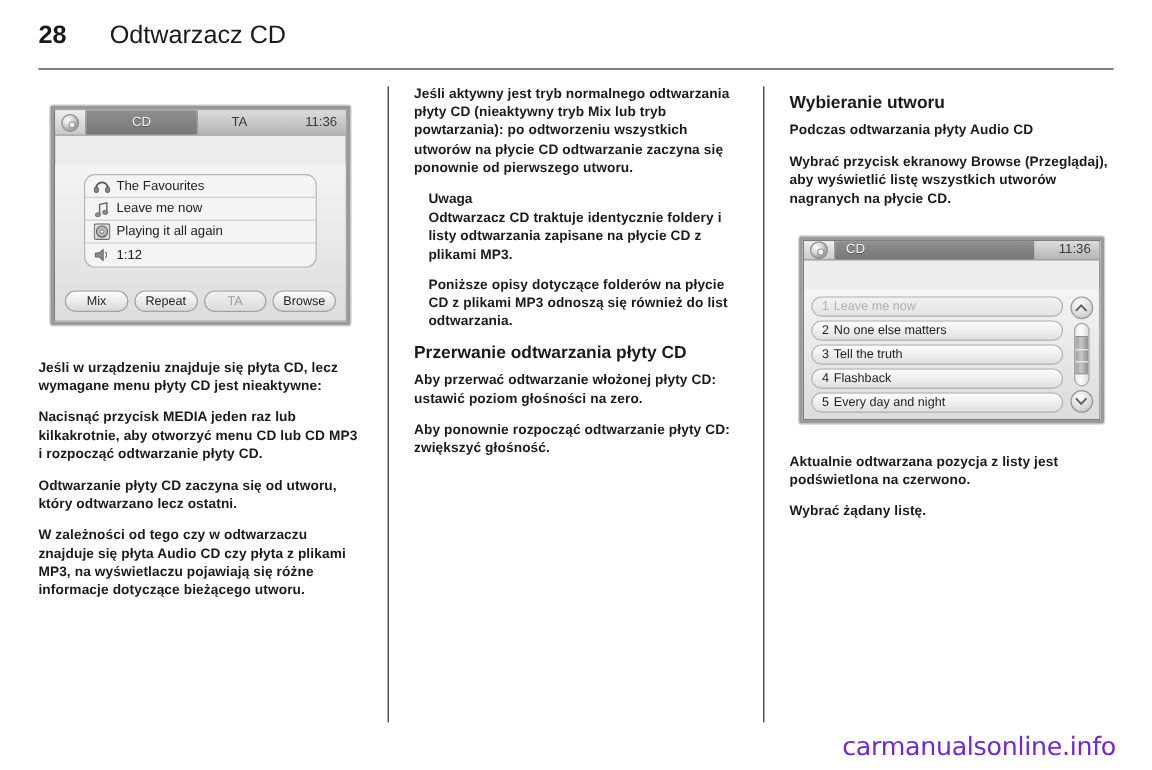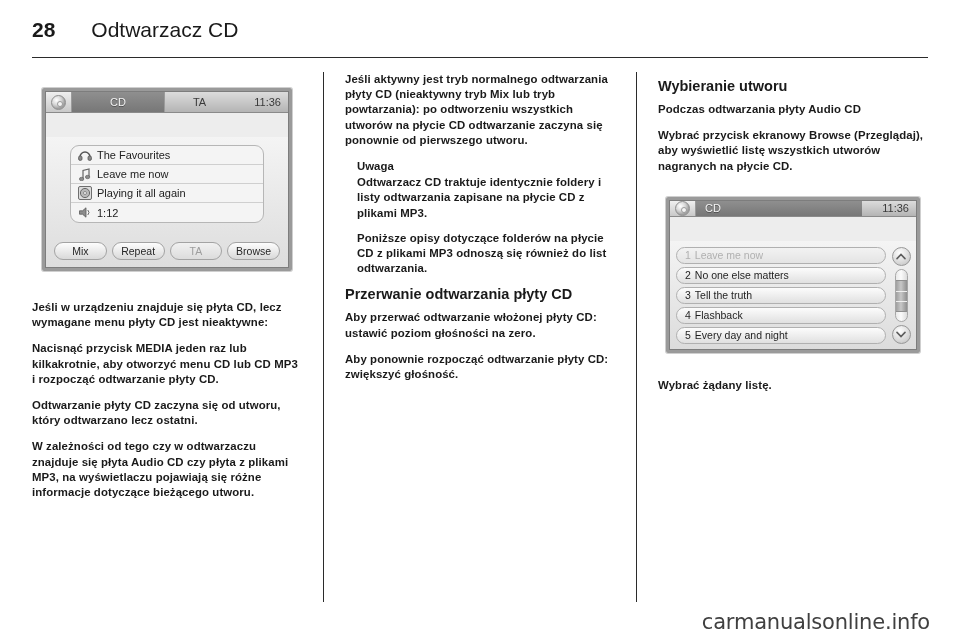--- a/index.html
+++ b/index.html
@@ -293,21 +293,21 @@
     background:#efefef;
   }
   .sb-thumb::before { top: 33%; }
   .sb-thumb::after  { top: 66%; }
 
   
   .watermark {
     position: absolute;
     right: 30px; bottom: 8px;
     font-size: 21px;
-    color: #404040;
+    color: #6d28d9;
     letter-spacing: -0.2px;
     font-family: "DejaVu Sans", sans-serif;
   }
 </style>
 </head>
 <body>
 
 <div class="page">
 
   <div class="header">
@@ -478,19 +478,20 @@
                     <path d="M1 1.4 L5 5.6 L9 1.4" fill="none" stroke="#5e5e5e" stroke-width="1.6" stroke-linecap="round"></path>
                   </svg>
                 </div>
               </div>
             </div>
 
           </div>
         </div>
       </div>
 
+      <p class="body">Aktualnie odtwarzana pozycja z listy jest podświetlona na czerwono.</p>
       <p class="body">Wybrać żądany listę.</p>
     </div>
 
   </div>
 
   <div class="watermark">carmanualsonline.info</div>
 </div>
 
 </body></html>

